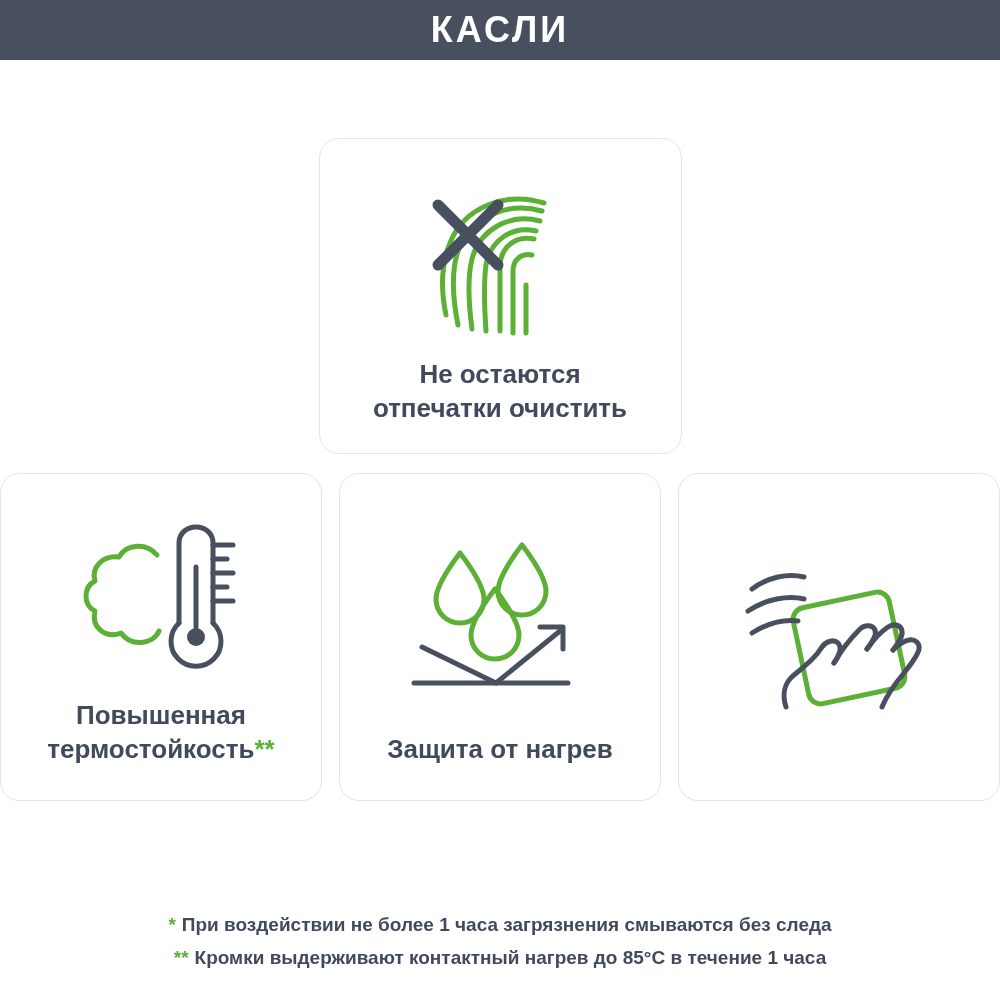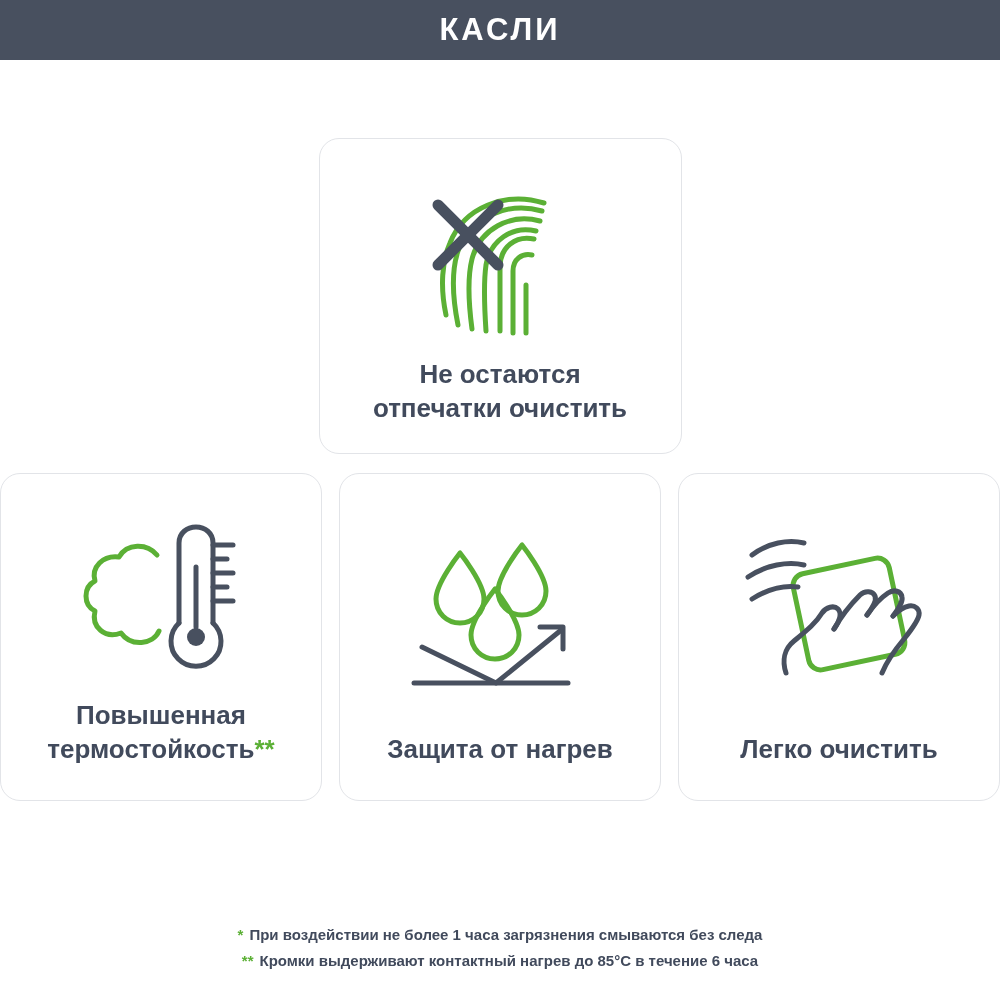--- a/index.html
+++ b/index.html
@@ -23,21 +23,21 @@
   .header {
     width: 1000px;
     height: 60px;
     background: #48505f;
     display: flex;
     align-items: center;
     justify-content: center;
   }
   .header-title {
     color: #ffffff;
-    font-size: 31px;
+    font-size: 36px;
     font-weight: bold;
     letter-spacing: 3px;
   }
 
   .grid-top {
     display: flex;
     justify-content: center;
     gap: 20px;
     margin-top: 78px;
   }
@@ -91,21 +91,21 @@
   }
 
   .footnotes {
     position: absolute;
     left: 0;
     right: 0;
     bottom: 26px;
     text-align: center;
   }
   .footnote {
-    font-size: 15px;
+    font-size: 19px;
     font-weight: bold;
     color: #414a5c;
     line-height: 1.75;
   }
   .footnote .fn-mark {
     color: #5bb035;
     margin-right: 6px;
   }
 </style>
 </head>
@@ -201,29 +201,26 @@
             <path d="M18 68 C34 58 50 54 64 56"></path>
           </g>
           <g fill="none" stroke="#48505f" stroke-width="5" stroke-linecap="round" stroke-linejoin="round">
             <path d="M52 142 C48 130 50 118 60 110 C72 100 82 92 88 82 C92 76 100 74 104 78 C108 82 106 90 100 98"></path>
             <path d="M100 98 C108 84 118 72 126 64 C131 59 139 60 141 65 C143 70 139 76 133 84"></path>
             <path d="M133 84 C140 74 148 66 154 62 C160 58 167 60 168 66 C169 71 165 77 159 85"></path>
             <path d="M159 85 C164 80 170 76 175 75 C181 74 186 78 185 84 C184 90 178 98 170 108 C160 120 152 132 148 142"></path>
           </g>
         </svg>
       </div>
-      <div class="card-label">
-        <span>Легко очистить</span>
-      </div>
     </div>
 
   </div>
 
   <div class="footnotes">
     <div class="footnote">
       <span class="fn-mark">*</span><span>При воздействии не более 1 часа загрязнения смываются без следа</span>
     </div>
     <div class="footnote">
-      <span class="fn-mark">**</span><span>Кромки выдерживают контактный нагрев до 85°С в течение 6 часа</span>
+      <span class="fn-mark">**</span><span>Кромки выдерживают контактный нагрев до 85°С в течение 1 часа</span>
     </div>
   </div>
 
 </div>
 
 </body></html>

